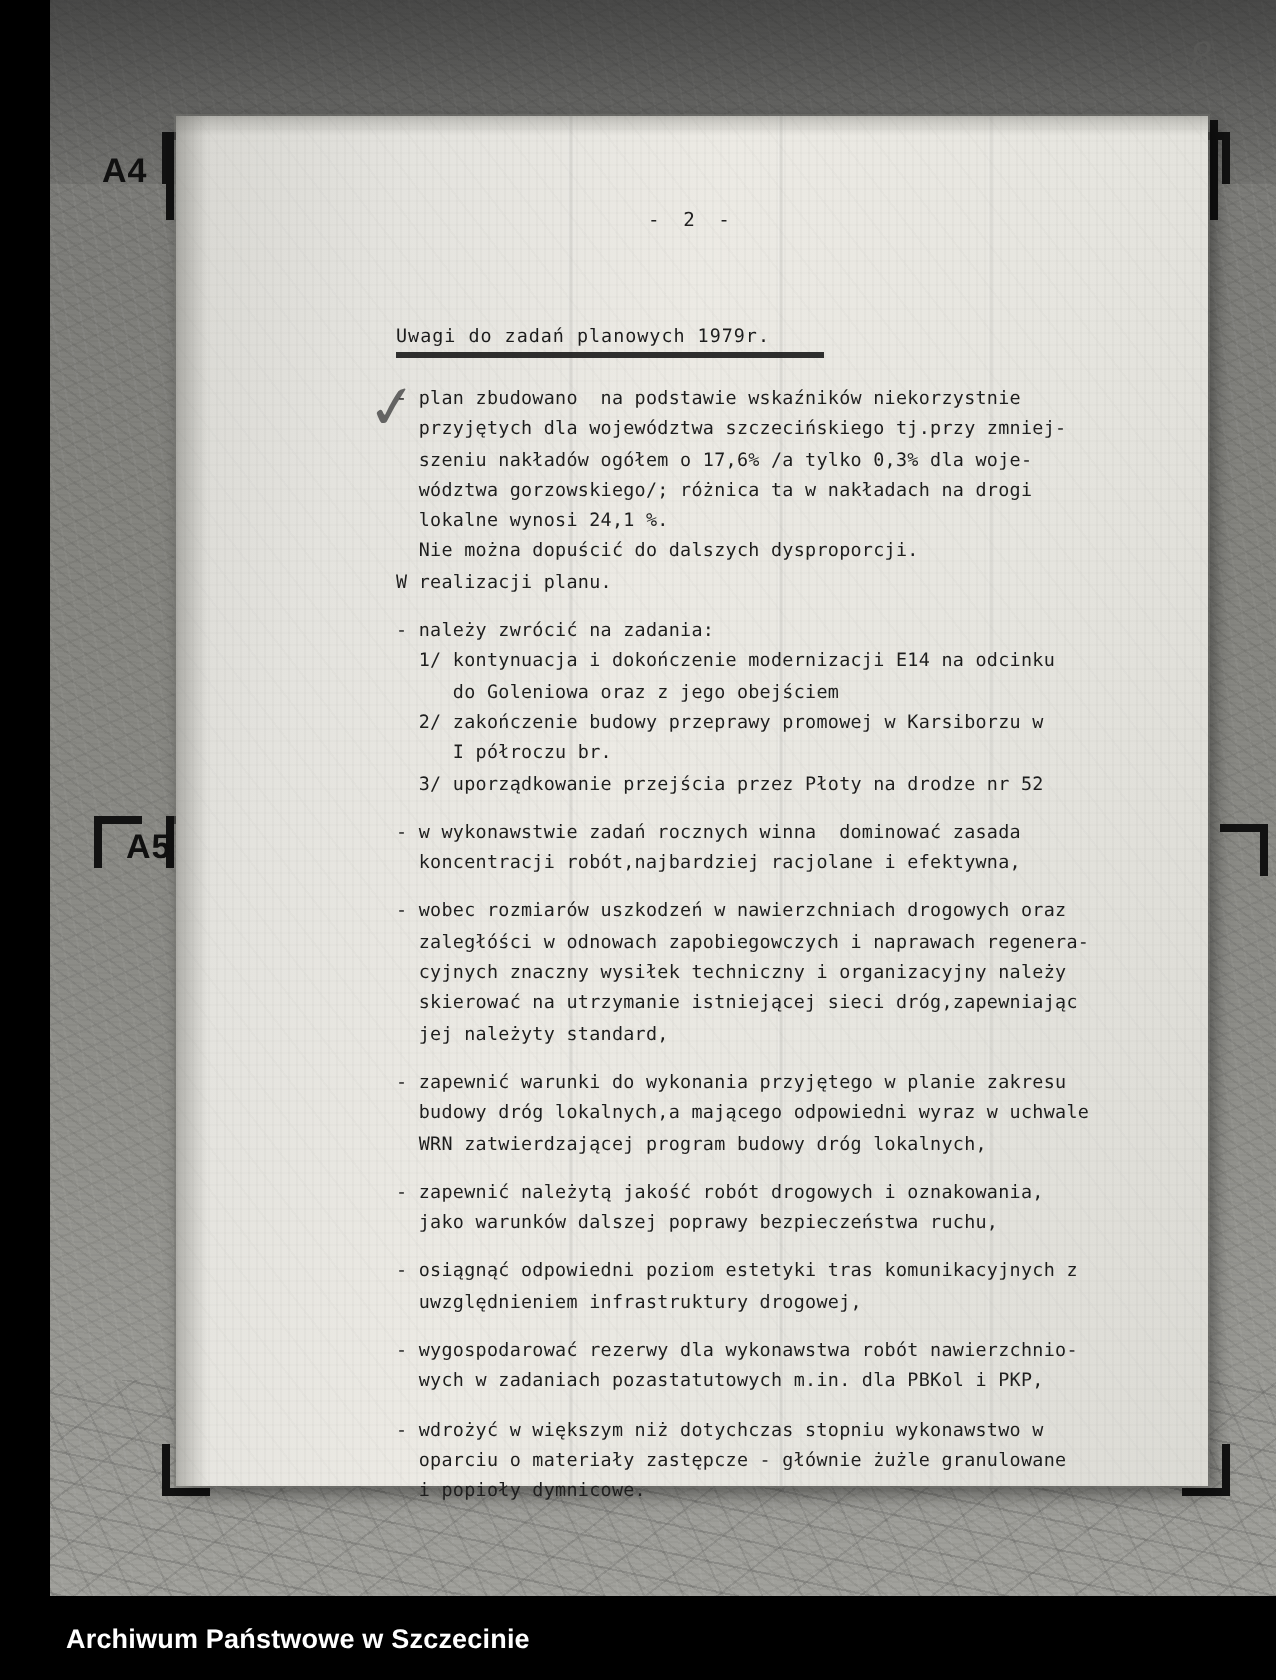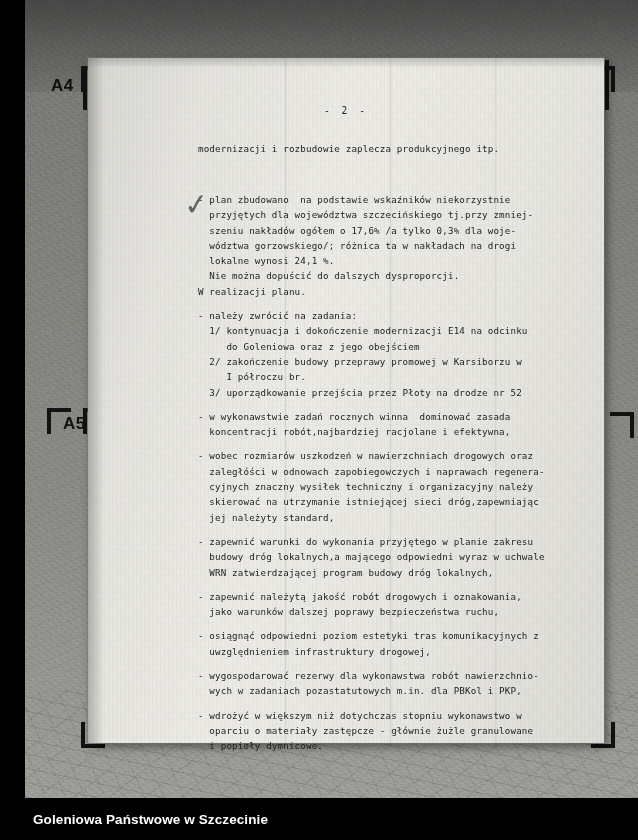--- a/index.html
+++ b/index.html
@@ -252,25 +252,28 @@
   <div class="sheet">
     <div class="sheet-grain"></div>
     <div class="fold f1"></div>
     <div class="fold f2"></div>
     <div class="fold f3"></div>
     <div class="sheet-shadow-left"></div>
     <div class="sheet-shadow-top"></div>
 
     <div class="page-num-typed">-  2  -</div>
 
-    <div class="typescript para" style="top:83px;">modernizacji i rozbudowie zaplecza produkcyjnego itp.</div>
-
+
+    <div class="heading-wrap">
+      <div class="heading-text">Uwagi do zadań planowych 1979r.</div>
+      <div class="heading-rule"></div>
+    </div>
 
     <div class="hand-check">✓</div>
 
     <div class="typescript" id="body-text" style="left:110px; top:134px; width:400px;"><div style="margin-bottom: 9px;"><span class="ln">- plan zbudowano  na podstawie wskaźników niekorzystnie</span><span class="ln">  przyjętych dla województwa szczecińskiego tj.przy zmniej-</span><span class="ln">  szeniu nakładów ogółem o 17,6% /a tylko 0,3% dla woje-</span><span class="ln">  wództwa gorzowskiego/; różnica ta w nakładach na drogi</span><span class="ln">  lokalne wynosi 24,1 %.</span><span class="ln">  Nie można dopuścić do dalszych dysproporcji.</span><span class="ln">W realizacji planu.</span></div><div style="margin-bottom: 9px;"><span class="ln">- należy zwrócić na zadania:</span><span class="ln">  1/ kontynuacja i dokończenie modernizacji E14 na odcinku</span><span class="ln">     do Goleniowa oraz z jego obejściem</span><span class="ln">  2/ zakończenie budowy przeprawy promowej w Karsiborzu w</span><span class="ln">     I półroczu br.</span><span class="ln">  3/ uporządkowanie przejścia przez Płoty na drodze nr 52</span></div><div style="margin-bottom: 9px;"><span class="ln">- w wykonawstwie zadań rocznych winna  dominować zasada</span><span class="ln">  koncentracji robót,najbardziej racjolane i efektywna,</span></div><div style="margin-bottom: 9px;"><span class="ln">- wobec rozmiarów uszkodzeń w nawierzchniach drogowych oraz</span><span class="ln">  zaległóści w odnowach zapobiegowczych i naprawach regenera-</span><span class="ln">  cyjnych znaczny wysiłek techniczny i organizacyjny należy</span><span class="ln">  skierować na utrzymanie istniejącej sieci dróg,zapewniając</span><span class="ln">  jej należyty standard,</span></div><div style="margin-bottom: 9px;"><span class="ln">- zapewnić warunki do wykonania przyjętego w planie zakresu</span><span class="ln">  budowy dróg lokalnych,a mającego odpowiedni wyraz w uchwale</span><span class="ln">  WRN zatwierdzającej program budowy dróg lokalnych,</span></div><div style="margin-bottom: 9px;"><span class="ln">- zapewnić należytą jakość robót drogowych i oznakowania,</span><span class="ln">  jako warunków dalszej poprawy bezpieczeństwa ruchu,</span></div><div style="margin-bottom: 9px;"><span class="ln">- osiągnąć odpowiedni poziom estetyki tras komunikacyjnych z</span><span class="ln">  uwzględnieniem infrastruktury drogowej,</span></div><div style="margin-bottom: 9px;"><span class="ln">- wygospodarować rezerwy dla wykonawstwa robót nawierzchnio-</span><span class="ln">  wych w zadaniach pozastatutowych m.in. dla PBKol i PKP,</span></div><div style="margin-bottom: 9px;"><span class="ln">- wdrożyć w większym niż dotychczas stopniu wykonawstwo w</span><span class="ln">  oparciu o materiały zastępcze - głównie żużle granulowane</span><span class="ln">  i popioły dymnicowe.</span></div></div>
   </div>
 
   <div class="watermark">
-    <span class="watermark-text">Goleniowa Państwowe w Szczecinie</span>
+    <span class="watermark-text">Archiwum Państwowe w Szczecinie</span>
   </div>
 
 </div>
 
 </body></html>

